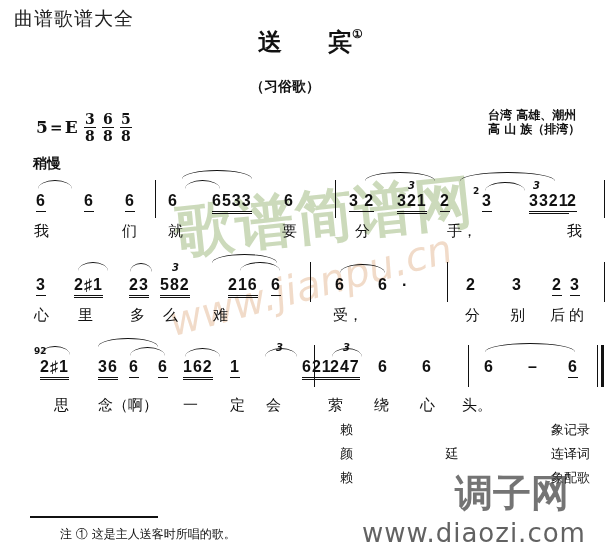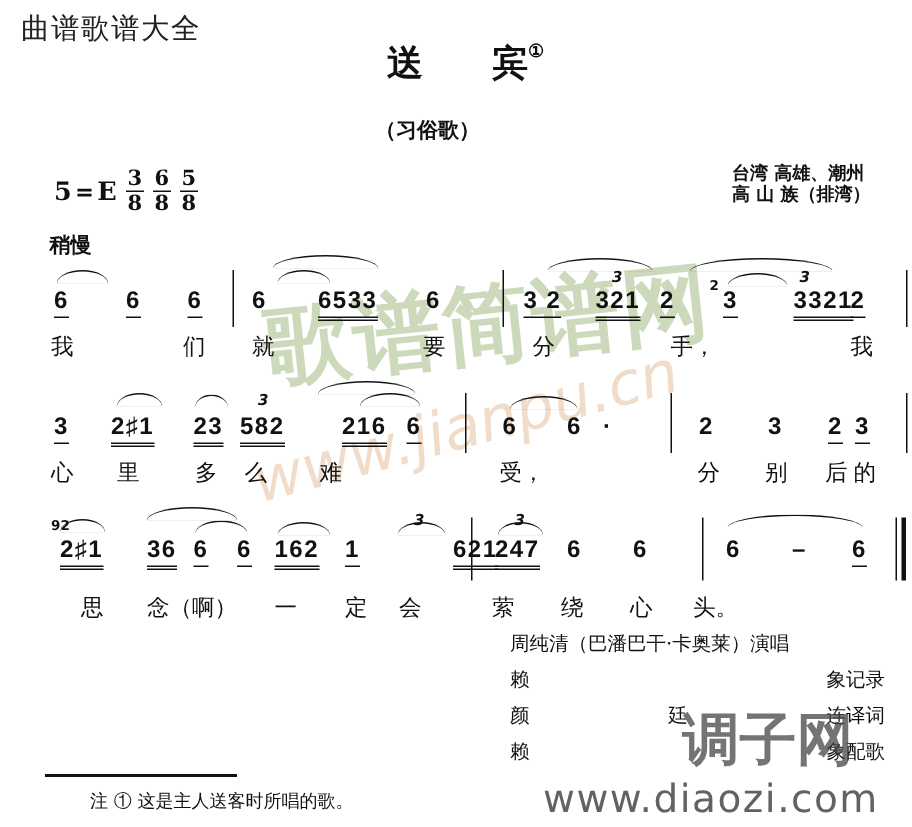--- a/index.html
+++ b/index.html
@@ -182,23 +182,20 @@
   <span class="lyric" style="left:230px;top:396px;">定</span>
   <span class="lyric" style="left:266px;top:396px;">会</span>
   <span class="lyric" style="left:328px;top:396px;">萦</span>
   <span class="lyric" style="left:374px;top:396px;">绕</span>
   <span class="lyric" style="left:420px;top:396px;">心</span>
   <span class="lyric" style="left:462px;top:396px;">头。</span>
 </div>
 
 <div class="abs credits">
   <div class="credit-row">
-    <span>周纯清（巴潘巴干·卡奥莱）演唱</span>
-  </div>
-  <div class="credit-row">
     <span>赖</span>
     <span>象记录</span>
   </div>
   <div class="credit-row">
     <span>颜</span>
     <span>廷</span>
     <span>连译词</span>
   </div>
   <div class="credit-row">
     <span>赖</span>

